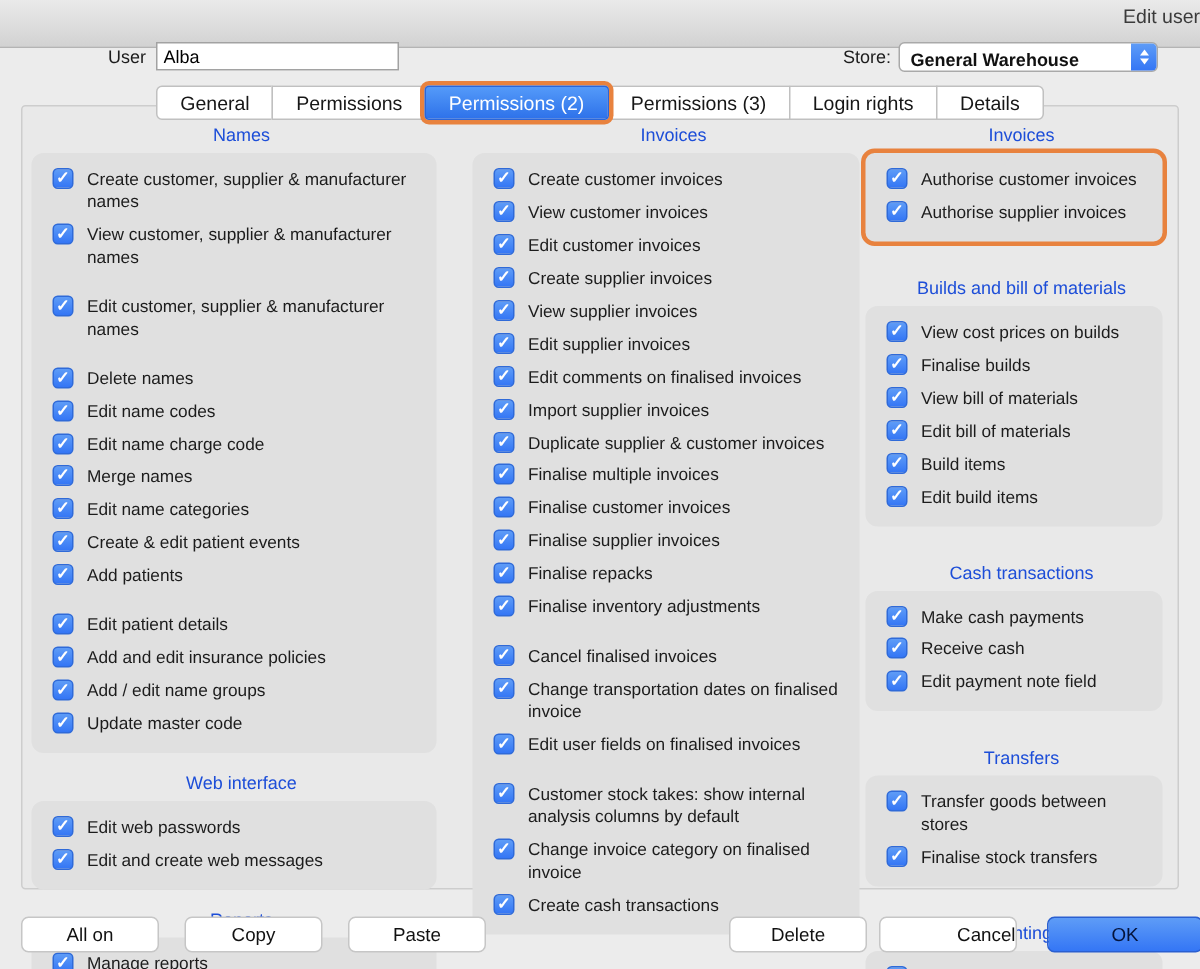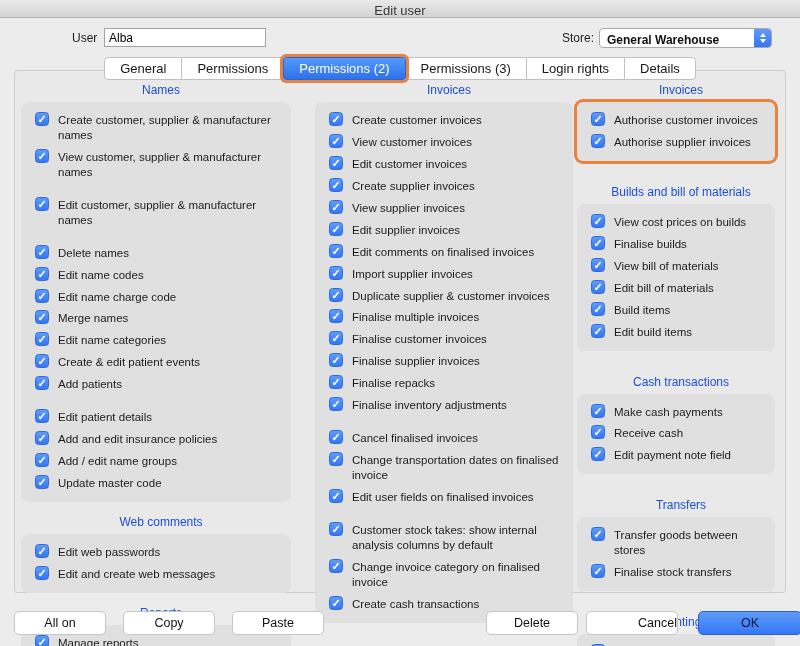--- a/index.html
+++ b/index.html
@@ -8,24 +8,24 @@
     font-family: "Liberation Sans", sans-serif;
     background: #ececec;
     position: relative;
     overflow: hidden;
     color: #1c1c1c;
   }
   .window { position:absolute; inset:0; background:#ececec; }
 
   
   .titlebar {
-    position:absolute; top:0; left:0; width:800px; height:18px;
+    position:absolute; top:0; left:0; width:800px; height:32px;
     background: linear-gradient(#eaeaea,#d2d2d2);
     border-bottom: 1px solid #b4b4b4;
-    text-align:center; line-height:22px;
+    text-align:right; line-height:22px;
     font-size:13px; color:#3a3a3a;
   }
 
   
   .toprow { position:absolute; top:28px; left:0; width:800px; height:22px; }
   .user-label { position:absolute; left:72px; top:3px; font-size:12px;text-align:center; }
   .user-input {
     position:absolute; left:104px; top:0; width:162px; height:19px;
     border:1px solid #a2a2a2; background:#fff; font-size:12px;
     font-family:"Liberation Sans",sans-serif; padding:0 4px; outline:none;
@@ -202,21 +202,21 @@
               <span class="checkbox">✓</span>
               <span class="cb-label">Add / edit name groups</span>
             </div>
             <div class="cb-row">
               <span class="checkbox">✓</span>
               <span class="cb-label">Update master code</span>
             </div>
           </div>
         </div>
         <div class="section">
-          <div class="section-title">Web comments</div>
+          <div class="section-title">Web interface</div>
           <div class="panel">
             <div class="cb-row">
               <span class="checkbox">✓</span>
               <span class="cb-label">Edit web passwords</span>
             </div>
             <div class="cb-row">
               <span class="checkbox">✓</span>
               <span class="cb-label">Edit and create web messages</span>
             </div>
           </div>

